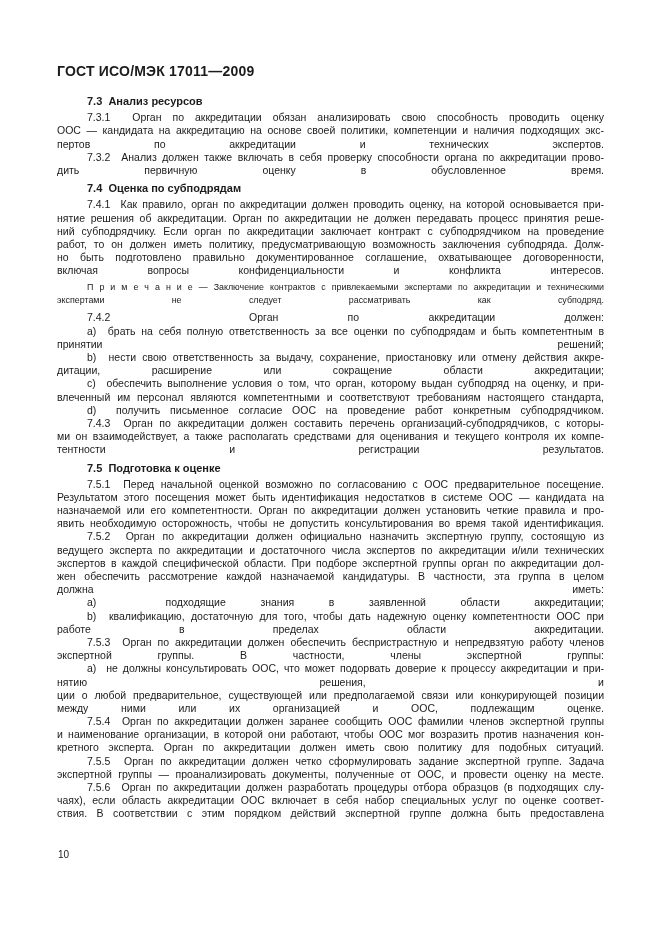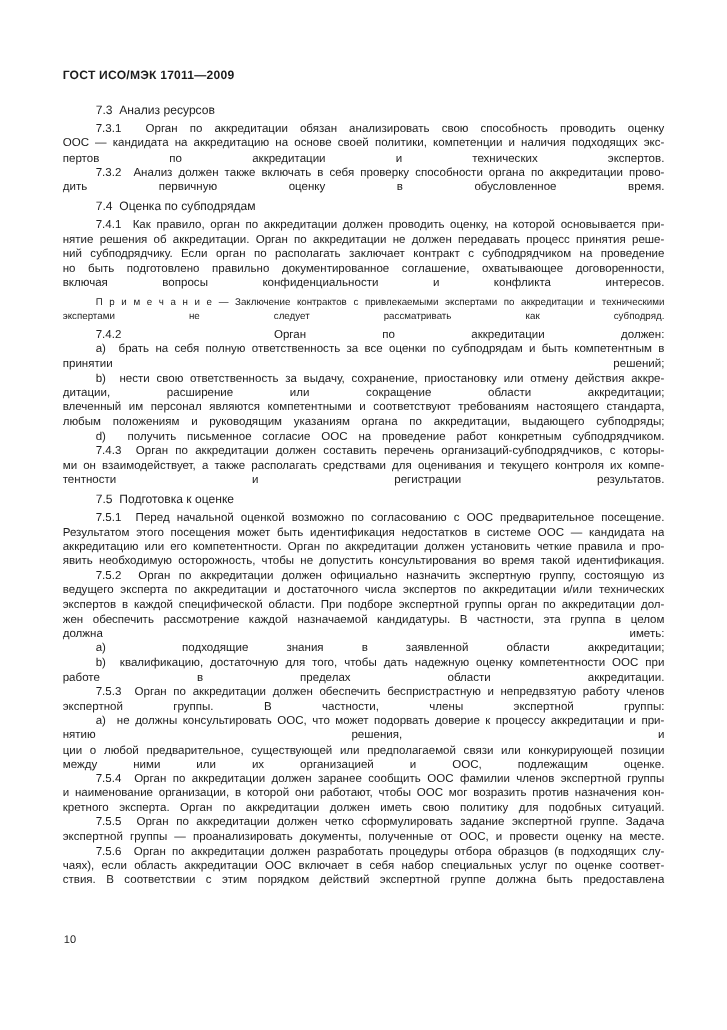--- a/index.html
+++ b/index.html
@@ -13,35 +13,35 @@
     height: 936px;
     background: #ffffff;
     font-family: "Liberation Sans", sans-serif;
     color: #1b1b1b;
     overflow: hidden;
   }
   .doc-header {
     position: absolute;
     left: 57px;
     top: 63px;
-    font-size: 11px;
+    font-size: 14px;
     font-weight: bold;
     letter-spacing: 0.2px;
     white-space: nowrap;
   }
   .content {
     position: absolute;
     left: 57px;
     top: 90px;
     width: 547px;
   }
   .block { margin: 0; }
   .block.heading {
     font-size: 11px;
-    font-weight: normal;
+    font-weight: bold;
     line-height: 13.2px;
     text-indent: 30px;
     margin: 5px 0 3px 0;
     white-space: nowrap;
     overflow: hidden;
   }
   .block.para .ln {
     font-size: 10.5px;
     line-height: 13.2px;
     height: 13.2px;
@@ -84,56 +84,57 @@
         <div class="ln last">пертов по аккредитации и технических экспертов.</div>
       </div>
       <div class="block para">
         <div class="ln first">7.3.2&nbsp; Анализ должен также включать в себя проверку способности органа по аккредитации прово-</div>
         <div class="ln last">дить первичную оценку в обусловленное время.</div>
       </div>
       <div class="block heading">7.4&nbsp;&nbsp;Оценка по субподрядам</div>
       <div class="block para">
         <div class="ln first">7.4.1&nbsp; Как правило, орган по аккредитации должен проводить оценку, на которой основывается при-</div>
         <div class="ln">нятие решения об аккредитации. Орган по аккредитации не должен передавать процесс принятия реше-</div>
-        <div class="ln">ний субподрядчику. Если орган по располагать заключает контракт с субподрядчиком на проведение</div>
+        <div class="ln">ний субподрядчику. Если орган по аккредитации заключает контракт с субподрядчиком на проведение</div>
+        <div class="ln">работ, то он должен иметь политику, предусматривающую возможность заключения субподряда. Долж-</div>
         <div class="ln">но быть подготовлено правильно документированное соглашение, охватывающее договоренности,</div>
         <div class="ln last">включая вопросы конфиденциальности и конфликта интересов.</div>
       </div>
       <div class="block note">
         <div class="ln first">П р и м е ч а н и е — Заключение контрактов с привлекаемыми экспертами по аккредитации и техническими</div>
         <div class="ln last">экспертами не следует рассматривать как субподряд.</div>
       </div>
       <div class="block para">
         <div class="ln first last">7.4.2&nbsp; Орган по аккредитации должен:</div>
       </div>
       <div class="block para">
         <div class="ln first">a)&nbsp; брать на себя полную ответственность за все оценки по субподрядам и быть компетентным в</div>
         <div class="ln last">принятии решений;</div>
       </div>
       <div class="block para">
         <div class="ln first">b)&nbsp; нести свою ответственность за выдачу, сохранение, приостановку или отмену действия аккре-</div>
         <div class="ln last">дитации, расширение или сокращение области аккредитации;</div>
       </div>
       <div class="block para">
+        <div class="ln first">c)&nbsp; обеспечить выполнение условия о том, что орган, которому выдан субподряд на оценку, и при-</div>
         <div class="ln">влеченный им персонал являются компетентными и соответствуют требованиям настоящего стандарта,</div>
-        <div class="ln last">любым положениям и руководящим указаниям органа по аккредитации, выдающего субподряды;</div>
       </div>
       <div class="block para">
         <div class="ln first last">d)&nbsp; получить письменное согласие ООС на проведение работ конкретным субподрядчиком.</div>
       </div>
       <div class="block para">
         <div class="ln first">7.4.3&nbsp; Орган по аккредитации должен составить перечень организаций-субподрядчиков, с которы-</div>
         <div class="ln">ми он взаимодействует, а также располагать средствами для оценивания и текущего контроля их компе-</div>
         <div class="ln last">тентности и регистрации результатов.</div>
       </div>
       <div class="block heading">7.5&nbsp;&nbsp;Подготовка к оценке</div>
       <div class="block para">
         <div class="ln first">7.5.1&nbsp; Перед начальной оценкой возможно по согласованию с ООС предварительное посещение.</div>
         <div class="ln">Результатом этого посещения может быть идентификация недостатков в системе ООС — кандидата на</div>
-        <div class="ln">аккредитацию или его компетентности. Орган по аккредитации должен установить четкие правила и про-</div>
+        <div class="ln">назначаемой или его компетентности. Орган по аккредитации должен установить четкие правила и про-</div>
         <div class="ln last">явить необходимую осторожность, чтобы не допустить консультирования во время такой идентификация.</div>
       </div>
       <div class="block para">
         <div class="ln first">7.5.2&nbsp; Орган по аккредитации должен официально назначить экспертную группу, состоящую из</div>
         <div class="ln">ведущего эксперта по аккредитации и достаточного числа экспертов по аккредитации и/или технических</div>
         <div class="ln">экспертов в каждой специфической области. При подборе экспертной группы орган по аккредитации дол-</div>
         <div class="ln">жен обеспечить рассмотрение каждой назначаемой кандидатуры. В частности, эта группа в целом</div>
         <div class="ln last">должна иметь:</div>
       </div>
       <div class="block para">

